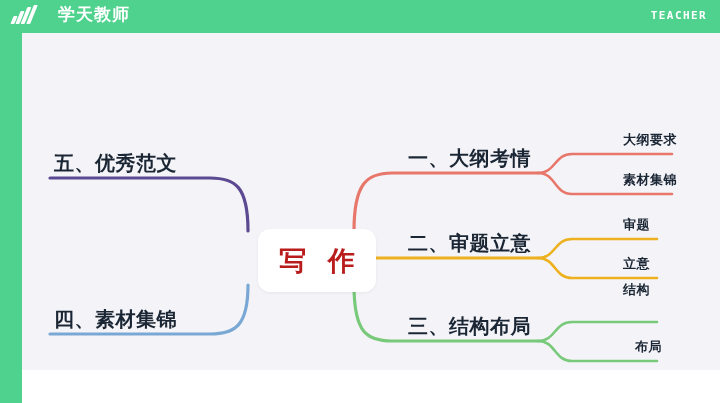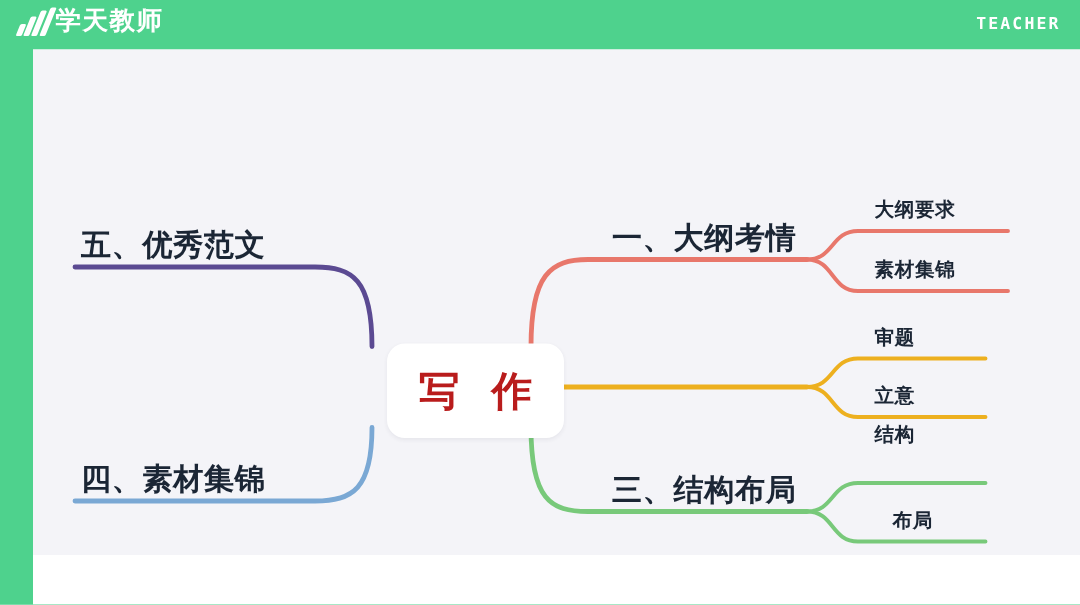--- a/index.html
+++ b/index.html
@@ -9,21 +9,21 @@
     font-family:"Liberation Sans","DejaVu Sans",sans-serif;
   }
   .screen{position:relative;width:720px;height:403px;background:#4ed28d;}
 
   
   .header{
     position:absolute;left:0;top:0;width:720px;height:33px;
     background:#4ed28d;
   }
   .brand{
-    position:absolute;left:12px;top:5px;display:flex;align-items:center;gap:3px;justify-content:center;
+    position:absolute;left:12px;top:5px;display:flex;align-items:center;gap:24px;justify-content:center;
   }
   .brand-mark{
     width:22px;height:19px;position:relative;display:block;
   }
   .brand-mark i{
     position:absolute;bottom:0;width:4px;background:#ffffff;border-radius:1px;
     transform:skewX(-22deg);display:block;
   }
   .brand-mark i:nth-child(1){left:0px;height:8px;}
   .brand-mark i:nth-child(2){left:6px;height:13px;}
@@ -67,21 +67,21 @@
 
   
   .branch-label{
     position:absolute;white-space:nowrap;
     font-family:"DejaVu Sans","Liberation Sans",sans-serif;
     font-size:20px;font-weight:bold;color:#1b2635;letter-spacing:0.5px;
   }
   .sub-label{
     position:absolute;white-space:nowrap;
     font-family:"DejaVu Sans","Liberation Sans",sans-serif;
-    font-size:13px;font-weight:bold;color:#1b2635;letter-spacing:0.5px;
+    font-size:13px;font-weight:bold;color:#1b2635;letter-spacing:0.5px;margin-left:40px;
   }
 
   
   .footer-band{
     position:absolute;left:22px;top:378px;width:698px;height:25px;
     background:#ffffff;
   }
   .watermark{
     position:absolute;right:16px;top:381px;
     font-family:"DejaVu Sans","Liberation Sans",sans-serif;
@@ -136,20 +136,21 @@
       </div>
 
       <div class="center-node">
         <span>写  作</span>
       </div>
 
       <div class="branch-label" style="left:386px;top:112px;">一、大纲考情</div>
       <div class="sub-label" style="left:561px;top:98px;">大纲要求</div>
       <div class="sub-label" style="left:561px;top:138px;">素材集锦</div>
 
+      <div class="branch-label" style="left:386px;top:197px;">二、审题立意</div>
       <div class="sub-label" style="left:561px;top:183px;">审题</div>
       <div class="sub-label" style="left:561px;top:222px;">立意</div>
 
       <div class="branch-label" style="left:386px;top:280px;">三、结构布局</div>
       <div class="sub-label" style="left:561px;top:248px;">结构</div>
       <div class="sub-label" style="left:573px;top:305px;">布局</div>
 
       <div class="branch-label" style="left:32px;top:117px;">五、优秀范文</div>
       <div class="branch-label" style="left:32px;top:273px;">四、素材集锦</div>
 

